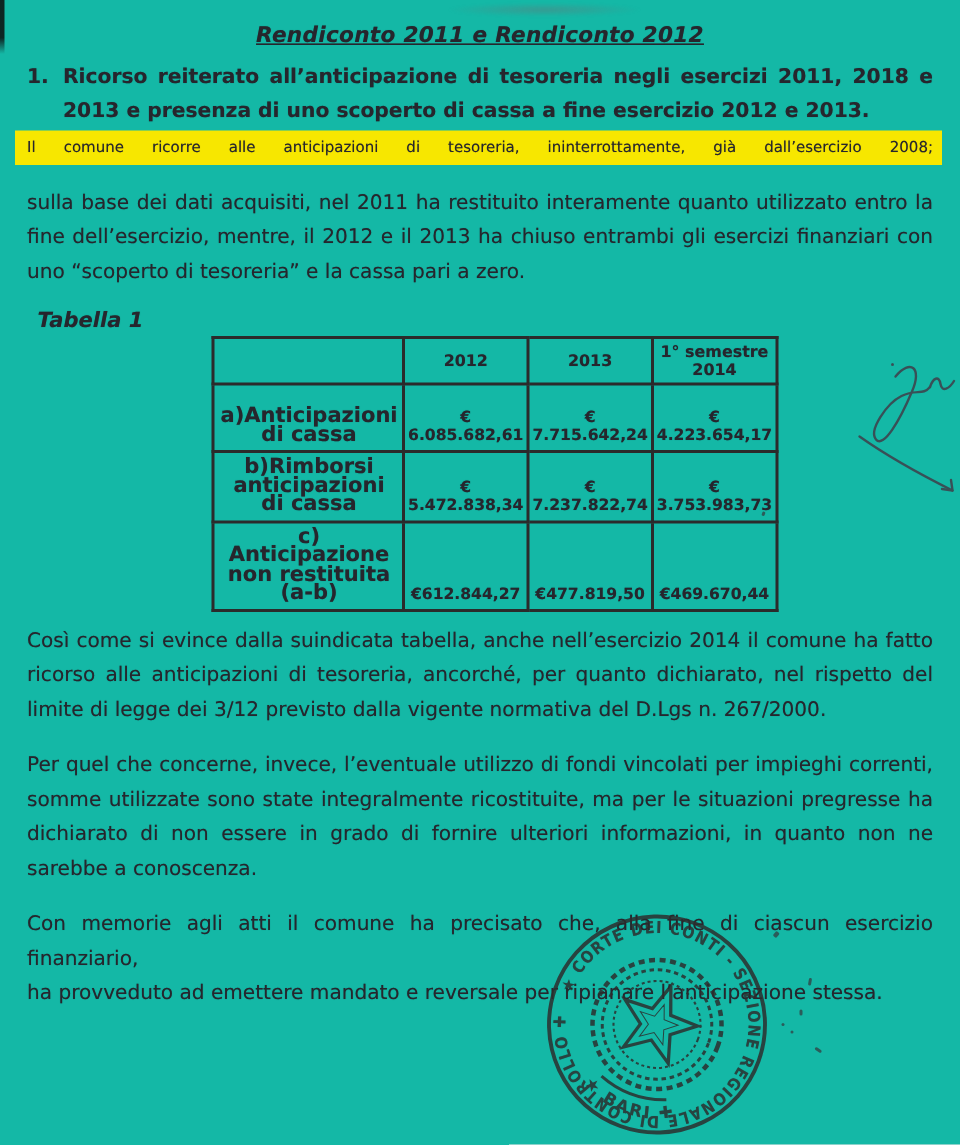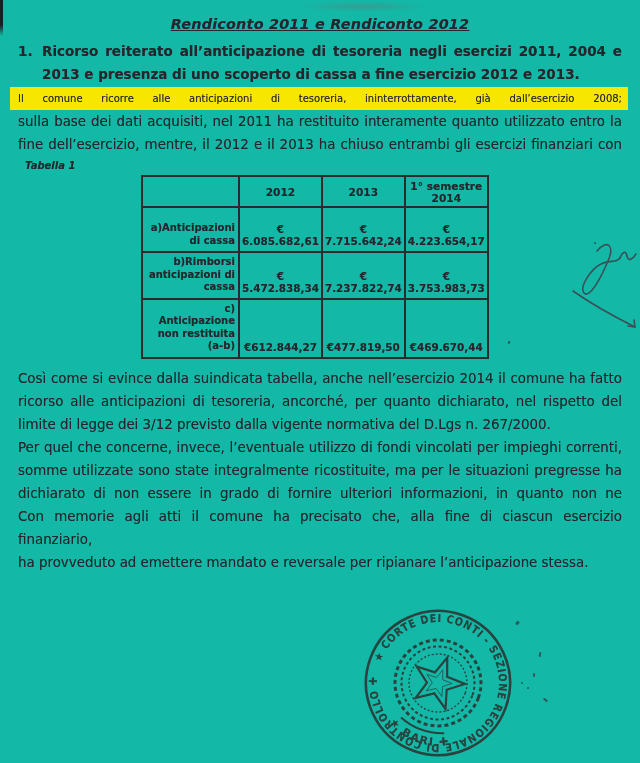--- a/index.html
+++ b/index.html
@@ -19,30 +19,30 @@
   .heading .hnum{width:24px; flex:0 0 24px; line-height:23px;}
   .hlines{flex:1;}
   .tl{line-height:23px; text-align:justify; text-align-last:justify; white-space:normal;}
   .tl.last{text-align-last:auto;}
   .hl-line{
     margin:1px -6px 0 -8px; padding:0 6px 0 8px;
     background:#f7e700; line-height:23px;
     text-align:justify; text-align-last:justify;
     font-size:10px;
   }
-  .para{font-size:13.4px;}
+  .para{font-size:13.4px;margin-top:14px;}
   .para.after-table{margin-top:8px;}
-  .caption{margin:0 0 0 7px; font-weight:bold; font-style:italic; font-size:10px; line-height:19px;}
+  .caption{margin:12px 0 0 7px; font-weight:bold; font-style:italic; font-size:14px; line-height:19px;}
   table.t1{border-collapse:collapse; margin:0 0 0 123px; table-layout:fixed;}
   table.t1 th, table.t1 td{border:2px solid #2b2b2b; font-weight:bold; overflow:hidden;}
   table.t1 .c0{width:88px;} table.t1 .c1{width:71px;} table.t1 .c2{width:68px;} table.t1 .c3{width:71px;}
   tr.hdr{height:31px;}
   tr.hdr th{font-size:10.6px; vertical-align:middle; padding:1px 2px; line-height:12px;}
   tr.r0{height:45px;} tr.r1{height:46px;padding-left:22px;} tr.r2{height:43px;}
-  th.rowlab{font-size:10px; text-align:right; vertical-align:bottom; padding:3px 3px 4px 4px; line-height:12.5px;}
+  th.rowlab{font-size:14px; text-align:center; vertical-align:bottom; padding:3px 3px 4px 4px; line-height:12.5px;}
   td.val{font-size:10.4px; text-align:center; vertical-align:bottom; padding:2px 2px 4px 2px;}
   td.val.right{text-align:right; padding-right:4px;}
   .stamp{position:absolute; left:343px; top:588px; opacity:.84;}
   .signature{position:absolute; left:545px; top:225px; opacity:.85;}
   .speck{position:absolute; background:#35353b; opacity:.7; border-radius:1px;}
   .edge-artifact{
     position:absolute; left:0; top:0; width:3px; height:36px;
     background:linear-gradient(#0c0c0c,#0c0c0c 70%,rgba(12,12,12,0)); opacity:.85;
   }
   .smudge{
@@ -57,30 +57,31 @@
 <div class="page">
 
   <div class="edge-artifact"></div>
   <div class="smudge"></div>
 
   <h1 class="title">Rendiconto 2011 e Rendiconto 2012</h1>
 
   <div class="heading">
     <span class="hnum">1.</span>
     <div class="hlines">
-        <div class="tl">Ricorso reiterato all’anticipazione di tesoreria negli esercizi 2011, 2004 e</div>
+        <div class="tl">Ricorso reiterato all’anticipazione di tesoreria negli esercizi 2011, 2018 e</div>
         <div class="tl last">2013 e presenza di uno scoperto di cassa a fine esercizio 2012 e 2013.</div>
       </div>
   </div>
 
   <div class="hl-line">Il comune ricorre alle anticipazioni di tesoreria, ininterrottamente, già dall’esercizio 2008;</div>
 
   <div class="para">
       <div class="tl">sulla base dei dati acquisiti, nel 2011 ha restituito interamente quanto utilizzato entro la</div>
       <div class="tl">fine dell’esercizio, mentre, il 2012 e il 2013 ha chiuso entrambi gli esercizi finanziari con</div>
+      <div class="tl last">uno “scoperto di tesoreria” e la cassa pari a zero.</div>
     </div>
 
   <div class="caption">Tabella 1</div>
 
   <table class="t1">
     <tbody>
       <tr class="hdr">
         <th class="c0"></th>
         <th class="c1">2012</th>
         <th class="c2">2013</th>
@@ -109,20 +110,21 @@
 
   <div class="para after-table">
       <div class="tl">Così come si evince dalla suindicata tabella, anche nell’esercizio 2014 il comune ha fatto</div>
       <div class="tl">ricorso alle anticipazioni di tesoreria, ancorché, per quanto dichiarato, nel rispetto del</div>
       <div class="tl last">limite di legge dei 3/12 previsto dalla vigente normativa del D.Lgs n. 267/2000.</div>
     </div>
   <div class="para">
       <div class="tl">Per quel che concerne, invece, l’eventuale utilizzo di fondi vincolati per impieghi correnti,</div>
       <div class="tl">somme utilizzate sono state integralmente ricostituite, ma per le situazioni pregresse ha</div>
       <div class="tl">dichiarato di non essere in grado di fornire ulteriori informazioni, in quanto non ne</div>
+      <div class="tl last">sarebbe a conoscenza.</div>
     </div>
   <div class="para">
       <div class="tl">Con memorie agli atti il comune ha precisato che, alla fine di ciascun esercizio finanziario,</div>
       <div class="tl last">ha provveduto ad emettere mandato e reversale per ripianare l’anticipazione stessa.</div>
     </div>
 
   <svg class="stamp" width="190" height="190" viewBox="0 0 190 190">
     <defs>
       <path id="ringPath" d="M 34 95 A 61 61 0 1 1 156 95 A 61 61 0 1 1 34 95" fill="none"></path>
       <path id="cityPath" d="M 44.2 130.6 A 61 61 0 0 0 145.8 130.6" fill="none"></path>

